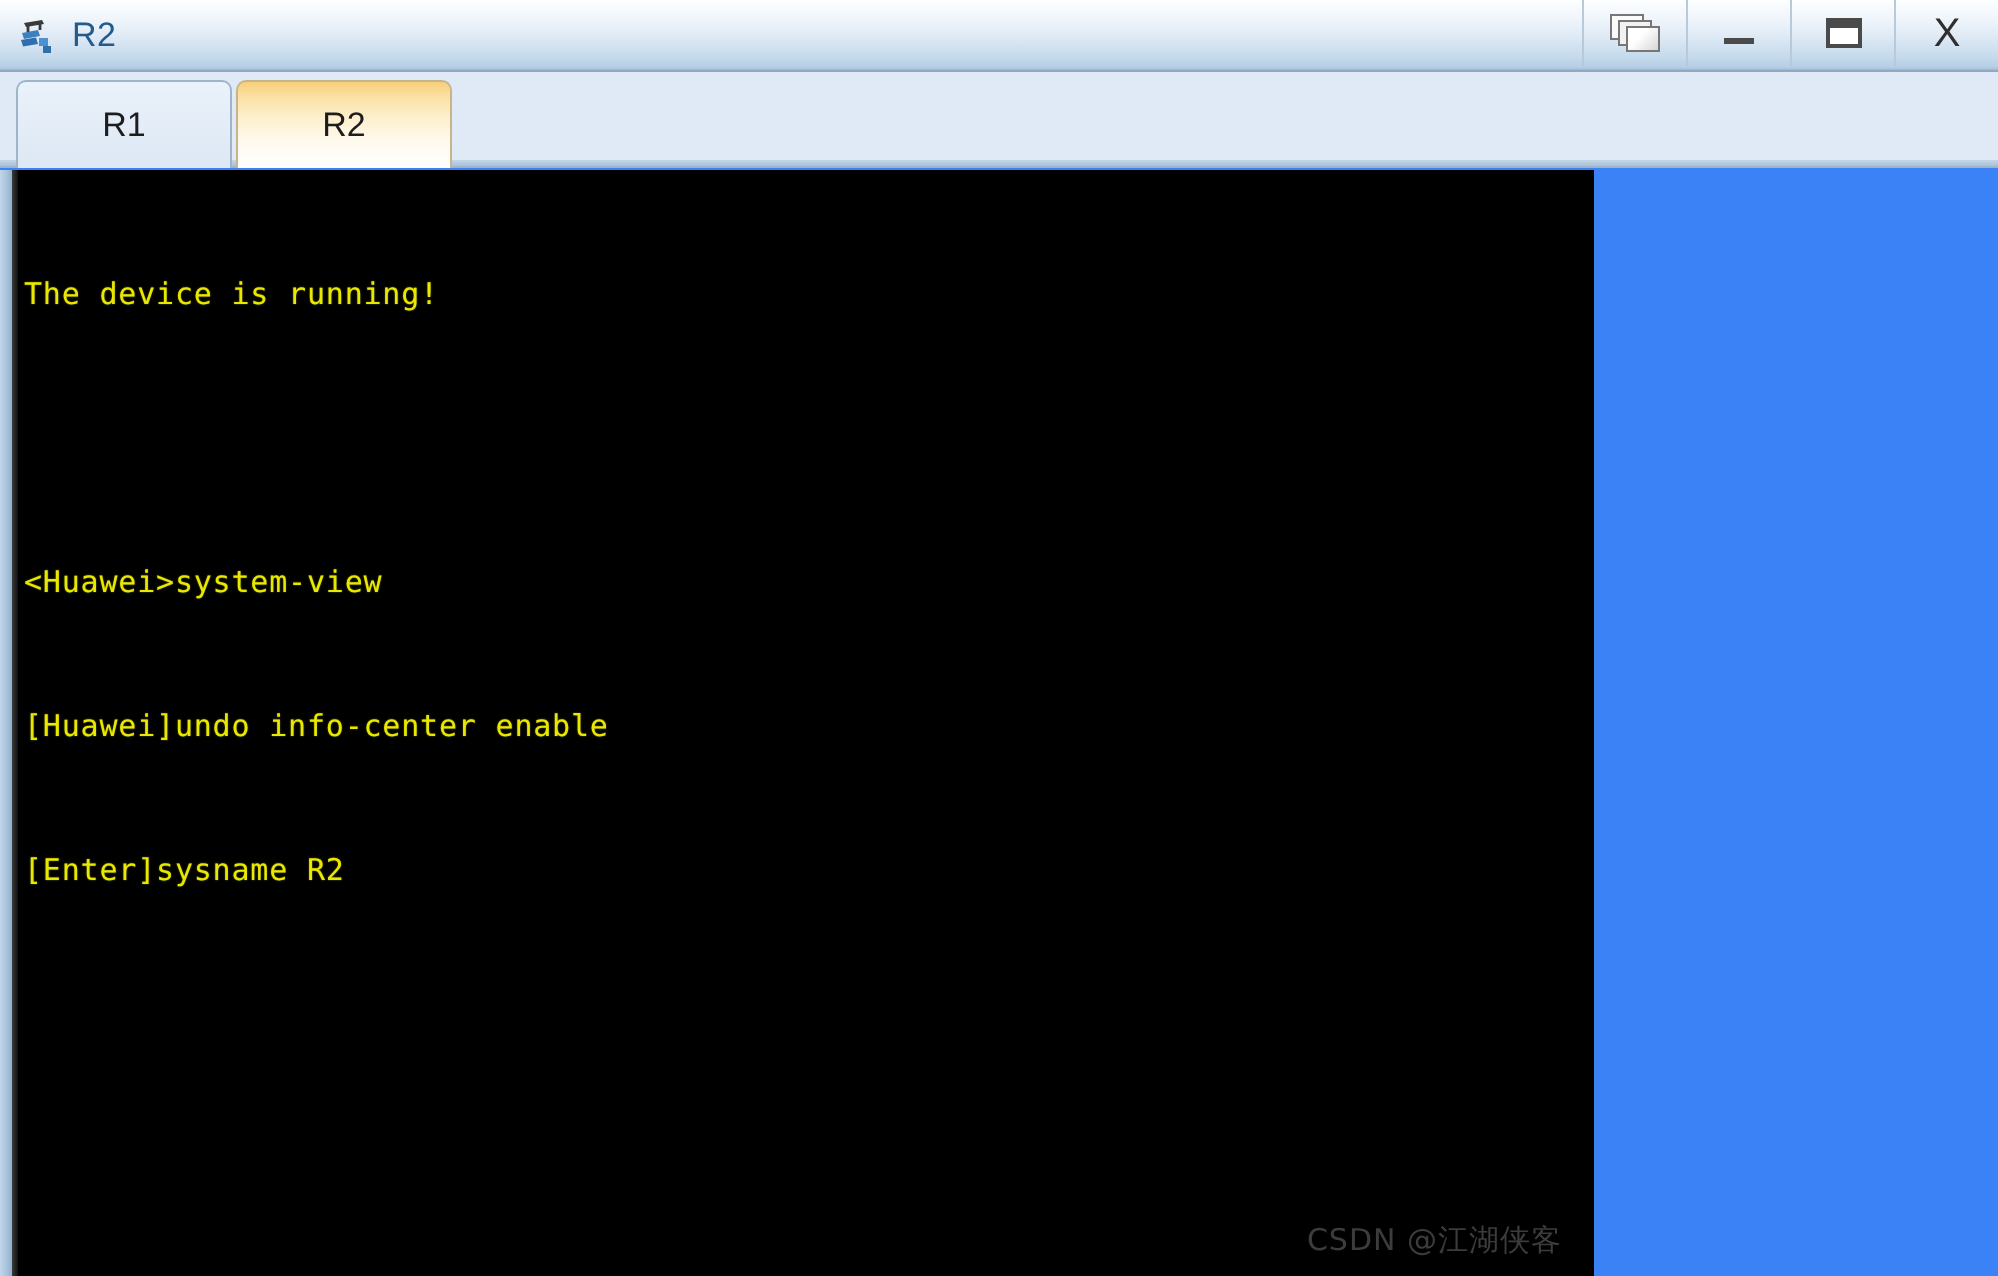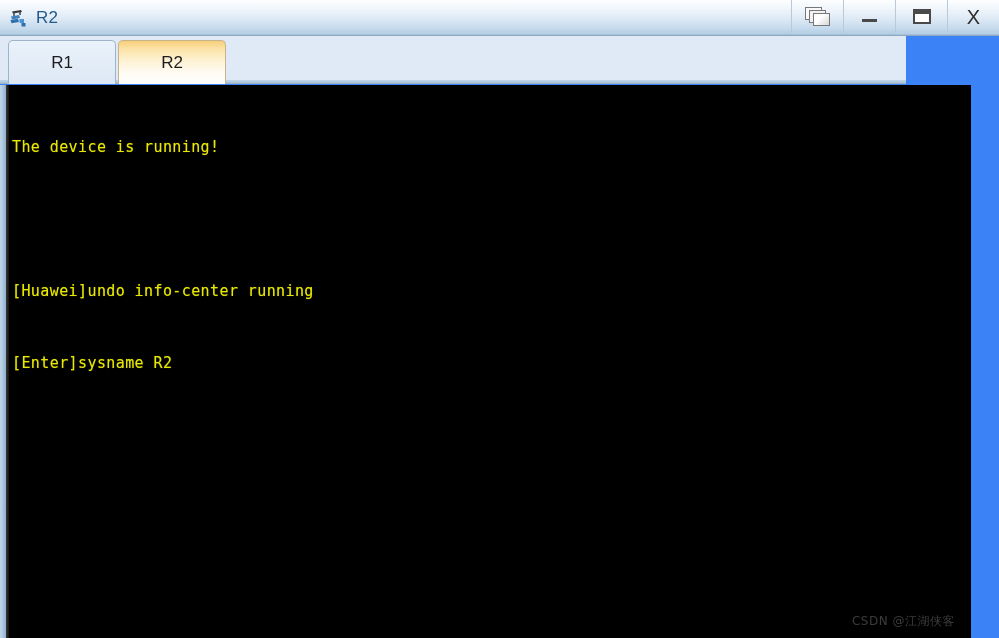--- a/index.html
+++ b/index.html
@@ -115,21 +115,21 @@
     font-size: 20px;
     color: #2f2f2f;
     font-family: "Liberation Sans", sans-serif;
     line-height: 1;
   }
 
   
   .tabstrip {
     position: absolute;
     left: 0; top: 36px;
-    width: 906px;
+    width: 999px;
     height: 48px;
     background: #dfeaf6;
     box-sizing: border-box;
     border-bottom: 1px solid #9db4c9;
   }
   .tabstrip::after {
     content: "";
     position: absolute;
     left: 0; bottom: 0; right: 0;
     height: 3px;
@@ -163,21 +163,21 @@
         #ffffff 100%);
     border-color: #c9b489;
     z-index: 3;
     color: #1d1d1d;
   }
 
   
   .terminal-wrap {
     position: absolute;
     left: 0; top: 85px;
-    width: 971px;
+    width: 797px;
     height: 553px;
     background: #000;
   }
   .edge-strip {
     position: absolute;
     left: 0; top: 0;
     width: 6px; height: 553px;
     background: linear-gradient(to right, #c3d6e8 0%, #a9c4dd 55%, #8fafcb 100%);
   }
   .edge-shadow {
@@ -198,21 +198,21 @@
     letter-spacing: 0.4px;
     text-shadow: 0 0 1px rgba(232,232,0,0.45);
   }
   .term .line { height: 24px; }
 
   .watermark {
     position: absolute;
     right: 16px;
     bottom: 8px;
     color: #3c3c3c;
-    font-size: 12px;
+    font-size: 15px;
     font-family: "DejaVu Sans", sans-serif;
     letter-spacing: 0.5px;
   }
 </style>
 </head>
 <body>
 
 <div id="app">
 
   <div class="titlebar">
@@ -258,21 +258,22 @@
     </div>
   </div>
 
   <div class="terminal-wrap">
     <div class="edge-strip"></div>
     <div class="edge-shadow"></div>
 
     <div class="term">
       <div class="line">The device is running!</div>
       <div class="line"></div>
-      <div class="line">[Huawei]undo info-center running</div>
+      <div class="line">&lt;Huawei&gt;system-view</div>
+      <div class="line">[Huawei]undo info-center enable</div>
       <div class="line">[Enter]sysname R2</div>
       
       
       
       
       
       
       
       
       

